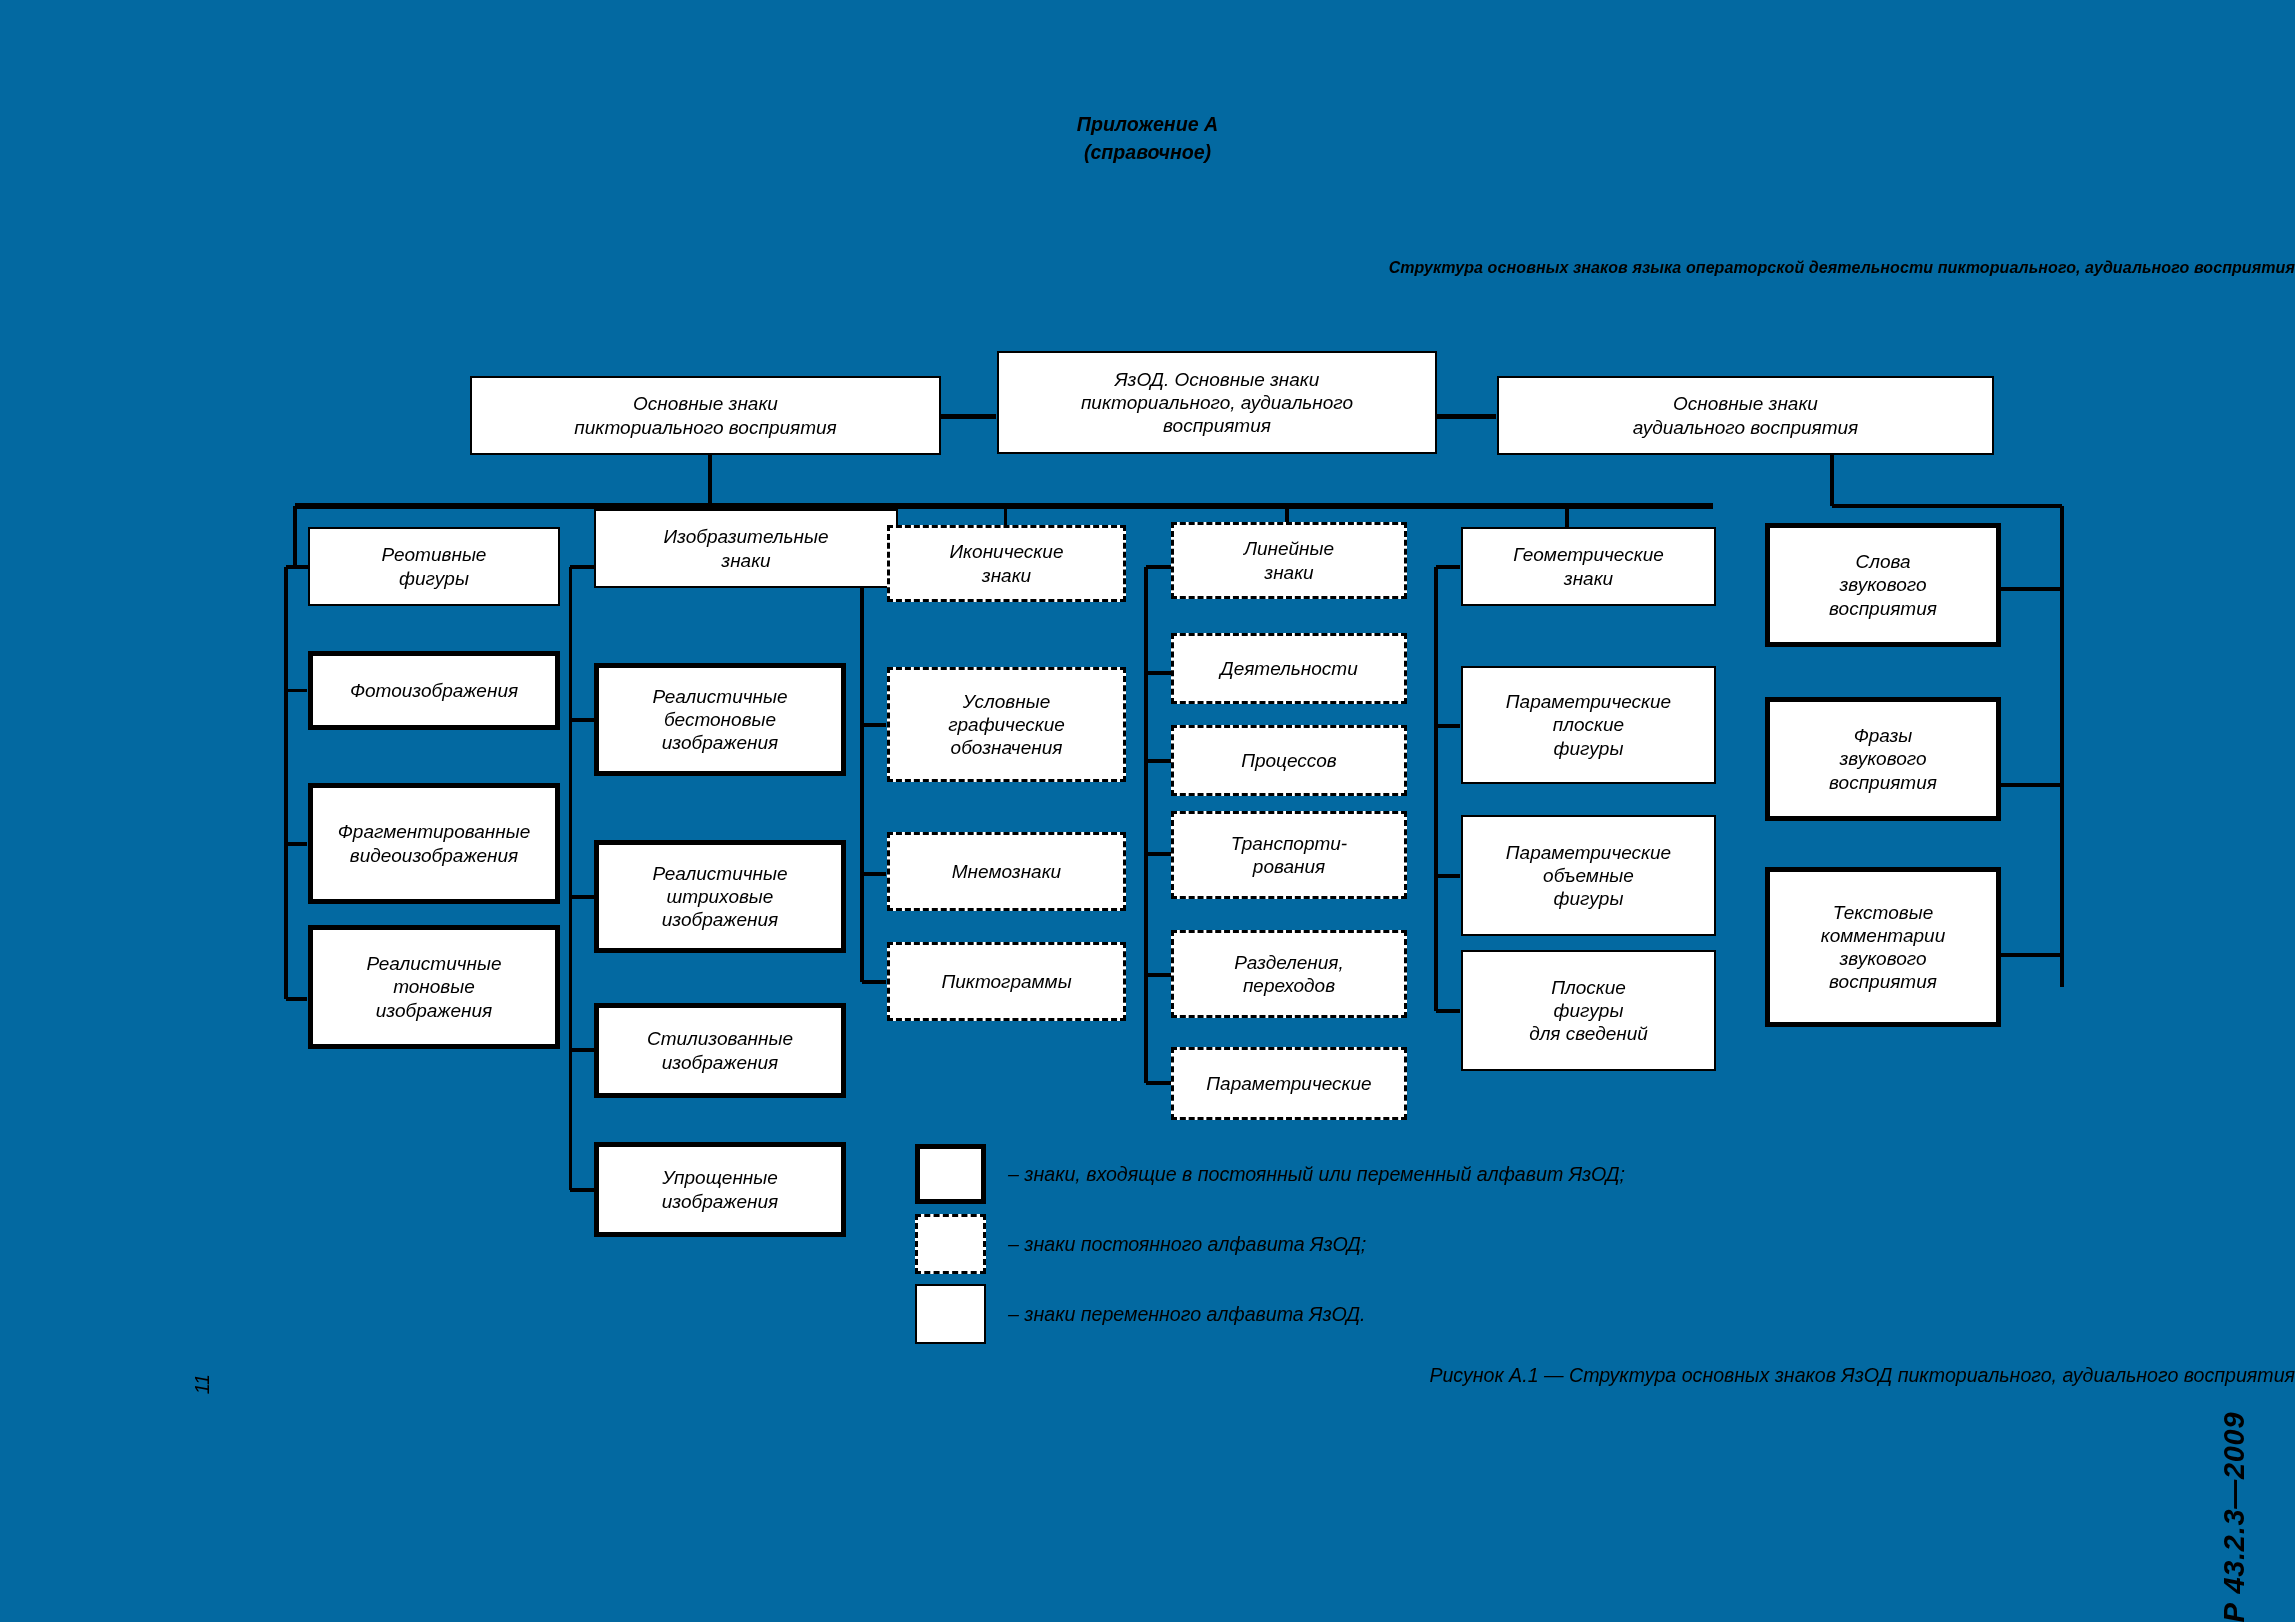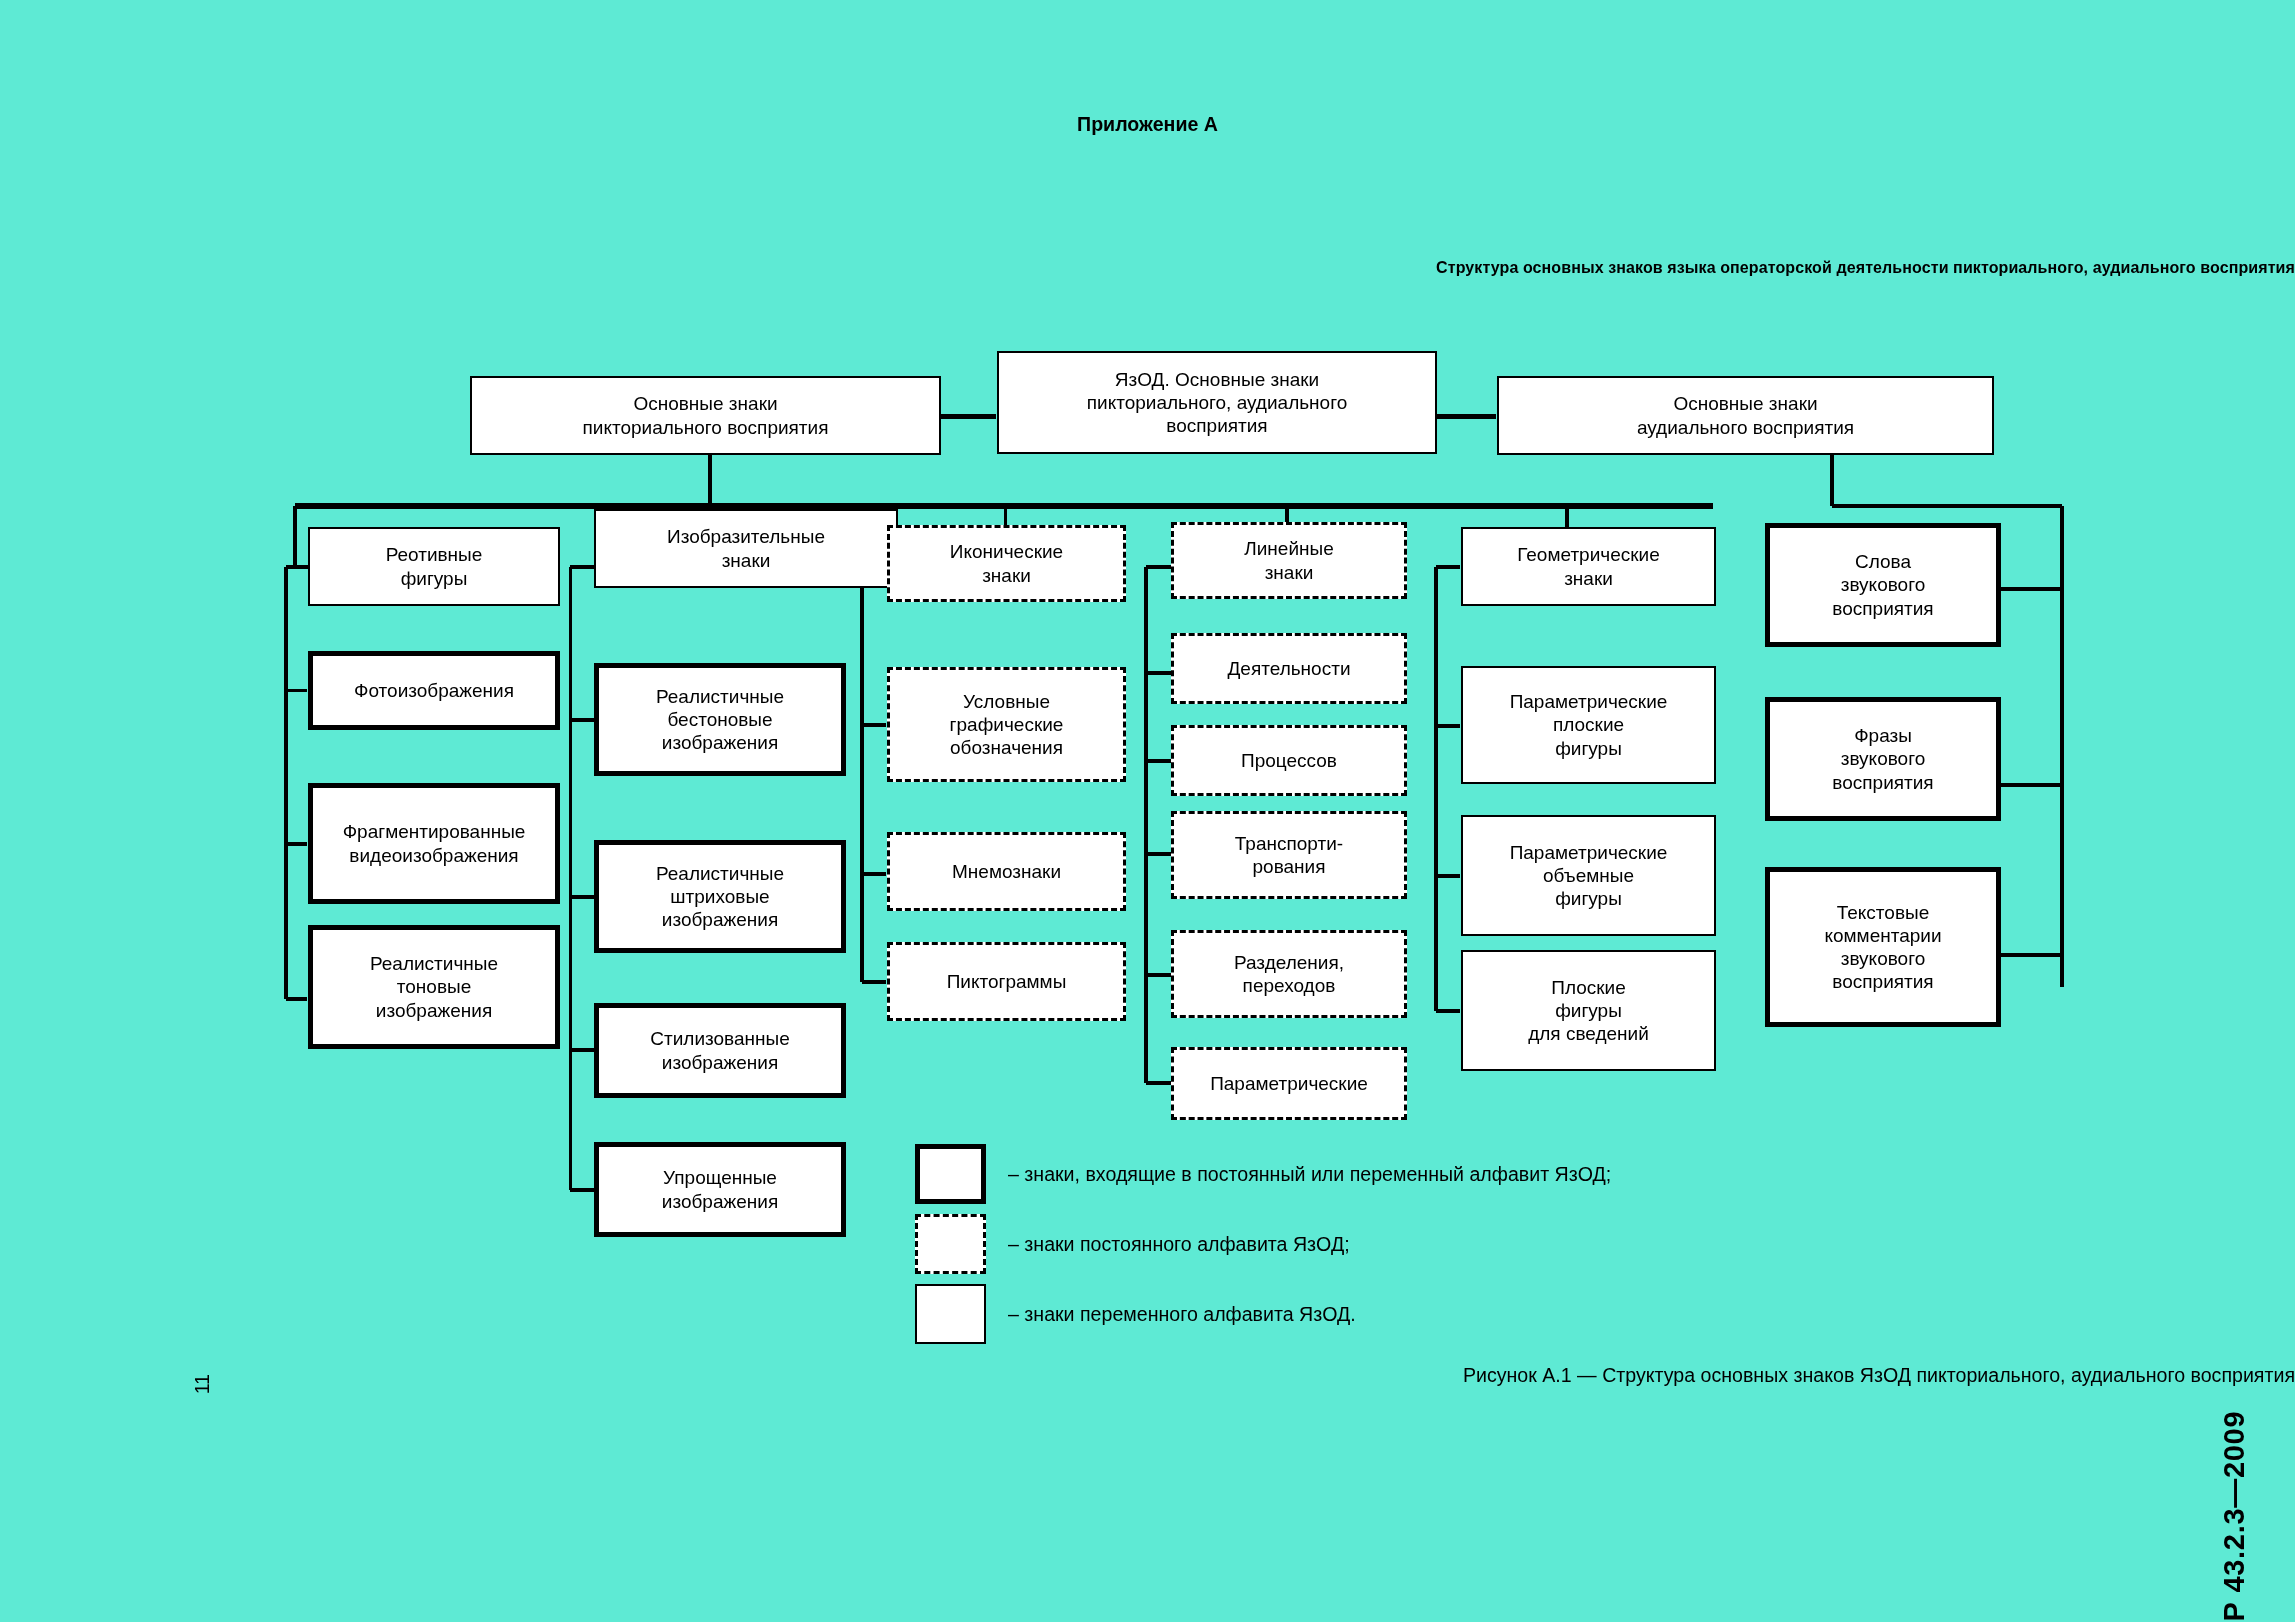--- a/index.html
+++ b/index.html
@@ -5,22 +5,23 @@
   html,body{margin:0;padding:0;background:#ffffff;}
   body{
     font-family:"Liberation Sans","DejaVu Sans",sans-serif;
     color:#000;
     -webkit-font-smoothing:antialiased;
   }
   #page{
     position:relative;
     width:2295px;
     height:1623px;
-    background:#5eead4;
+    background:#0369a1;
     overflow:hidden;
+    font-style:italic;
   }
 
   
   .appendix{
     position:absolute;
     left:0; right:0;
     text-align:center;
     font-weight:bold;
     font-size:19.6px;
     line-height:1.45;
@@ -117,20 +118,21 @@
     white-space:nowrap;
   }
 </style>
 </head>
 <body>
 
 <div id="page">
 
   <div class="appendix" style="top:110px;">
     <span class="l1">Приложение А</span>
+    <span class="l2">(справочное)</span>
   </div>
 
   <div class="doc-title" style="top:259px;">Структура основных знаков языка операторской деятельности пикториального, аудиального восприятия</div>
 
   <div id="diagram">
     <svg width="2295" height="1623" viewBox="0 0 3508 2480">
       <g stroke="#000" fill="none" shape-rendering="crispEdges">
 
         <line x1="1438" y1="636" x2="1523" y2="636" stroke-width="7"></line>
         <line x1="2195" y1="636" x2="2287" y2="636" stroke-width="7"></line>

